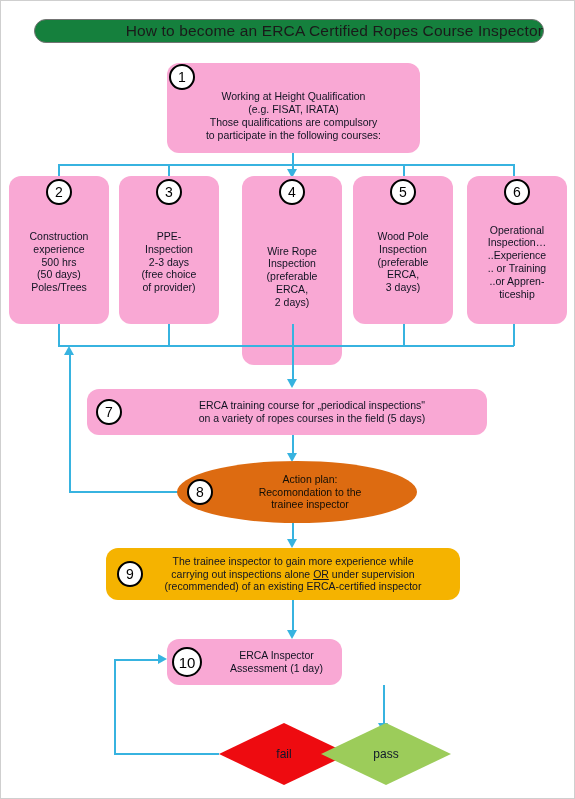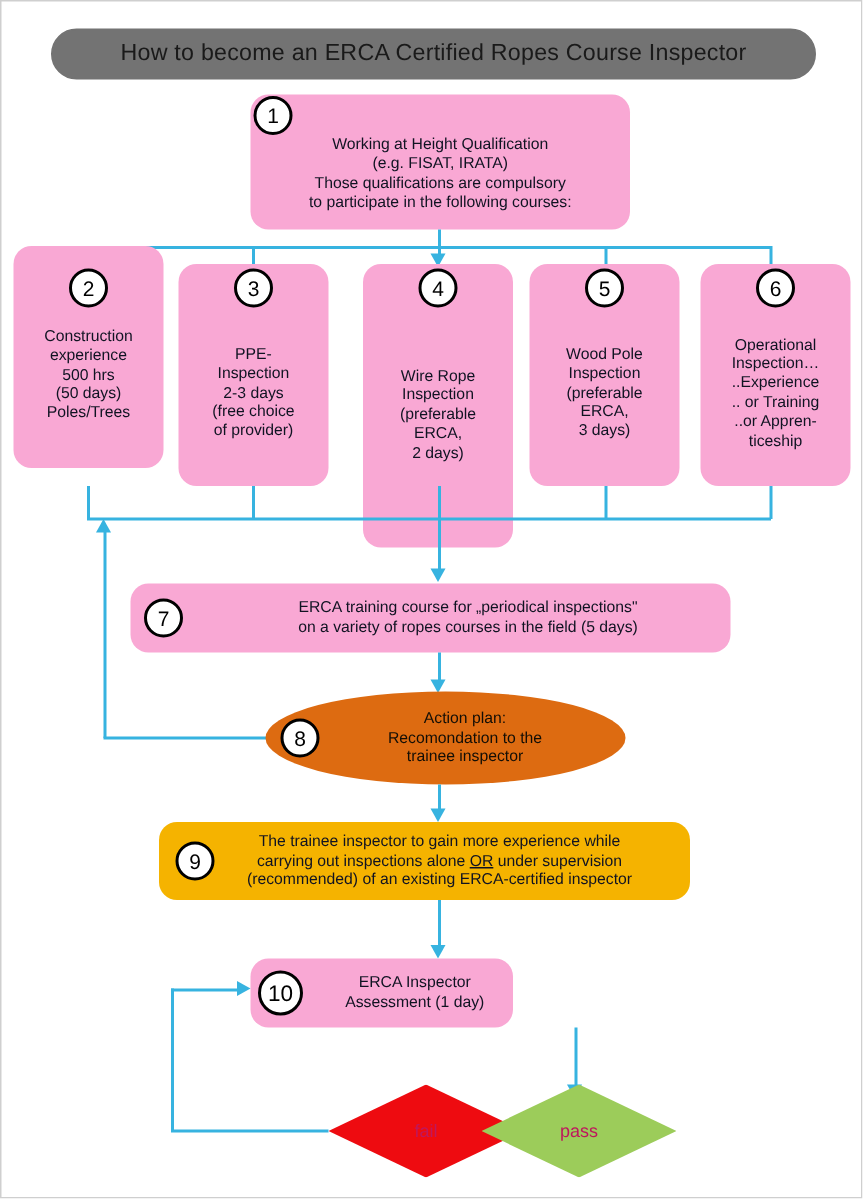--- a/index.html
+++ b/index.html
@@ -20,27 +20,27 @@
     overflow: hidden;
     border: 1px solid #cfcfcf;
   }
 
   
   #title-banner {
     position: absolute;
     left: 33px;
     top: 18px;
     width: 510px;
-    height: 34px;
-    background: #737373;
+    height: 24px;
+    background: #15803d;
     border: 1.6px solid #737373;
     border-radius: 17px;
     display: flex;
     align-items: center;
-    justify-content: center;
+    justify-content: flex-end;
   }
   #title-text {
     font-size: 15.5px;
     color: #1a1a1a;
     letter-spacing: 0.15px;
     white-space: nowrap;
   }
 
   
   .node {
@@ -102,21 +102,21 @@
   }
   .diamond .dshape {
     position: absolute;
     inset: 0;
     clip-path: polygon(50% 0%, 100% 50%, 50% 100%, 0% 50%);
   }
   .diamond .dlabel {
     position: relative;
     z-index: 2;
     font-size: 12px;
-    color: #be185d;
+    color: #0f172a;
   }
   #diamond-fail .dshape { background: #ee0b10; }
   #diamond-pass .dshape { background: #9ccc5a; }
 
   
   .conn {
     position: absolute;
     background: #37b3e0;
   }
   .conn-h { height: 1.6px; }
@@ -169,21 +169,21 @@
 
   <div class="conn conn-h" style="left:57px; top:163px; width:456px;"></div>
   <div class="conn conn-v" style="left:57px;  top:163px; height:12px;"></div>
   <div class="conn conn-v" style="left:167px; top:163px; height:12px;"></div>
   <div class="conn conn-v" style="left:402px; top:163px; height:12px;"></div>
   <div class="conn conn-v" style="left:512px; top:163px; height:12px;"></div>
 
   <div class="conn conn-v" style="left:291px; top:163px; height:8px;"></div>
   <div class="arrow-down" style="left:286px; top:168px;"></div>
 
-  <div class="node node-blue" style="left:8px; top:163px; width:100px; height:148px; font-size:10.5px; padding-top:24px;">
+  <div class="node node-blue" style="left:8px; top:175px; width:100px; height:148px; font-size:10.5px; padding-top:24px;">
     <span class="node-text">
       <span>Construction</span><br>
       <span>experience</span><br>
       <span>500 hrs</span><br>
       <span>(50 days)</span><br>
       <span>Poles/Trees</span>
     </span>
   </div>
   <div class="badge badge-sm" style="left:45px; top:178px;">
     <span>2</span>

